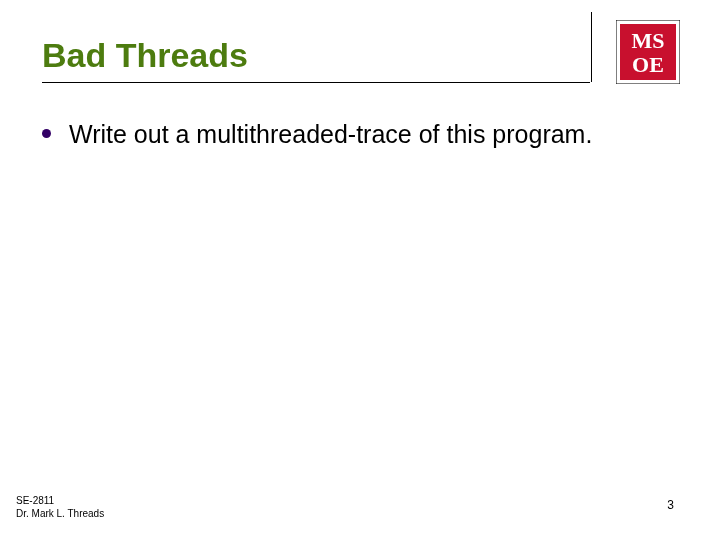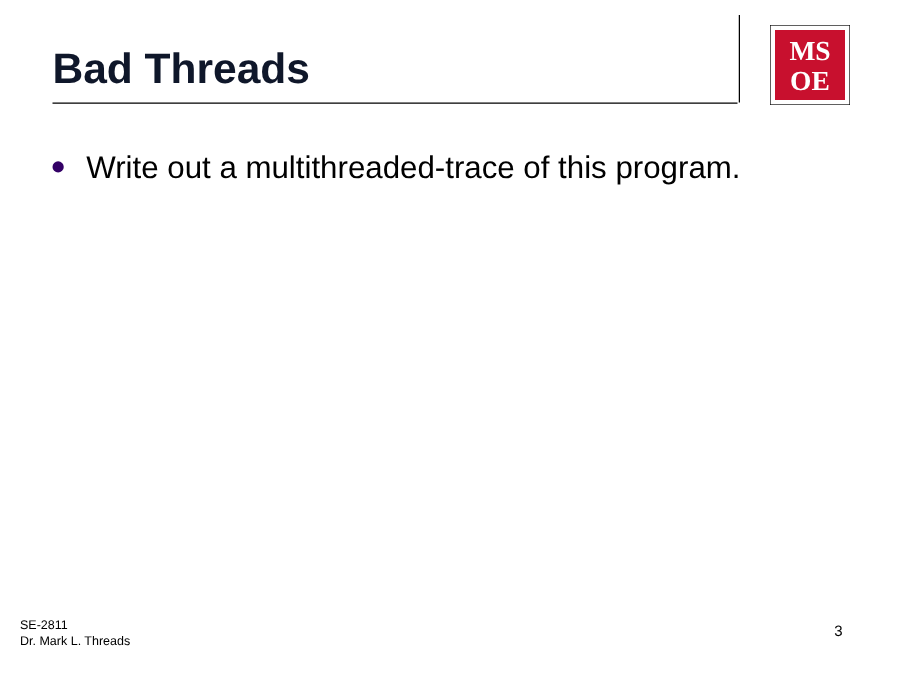--- a/index.html
+++ b/index.html
@@ -16,21 +16,21 @@
       top: 36px;
       left: 42px;
       right: 40px;
       display: flex;
       align-items: flex-start;
       justify-content: space-between;
     }
     .title {
       font-size: 34px;
       font-weight: bold;
-      color: #0f172a;
+      color: #4d7c0f;
       padding-bottom: 8px;
     }
     .title-underline {
       position: absolute;
       left: 42px;
       right: 130px;
       top: 82px;
       border-bottom: 1px solid #000000;
     }
     .vline {

